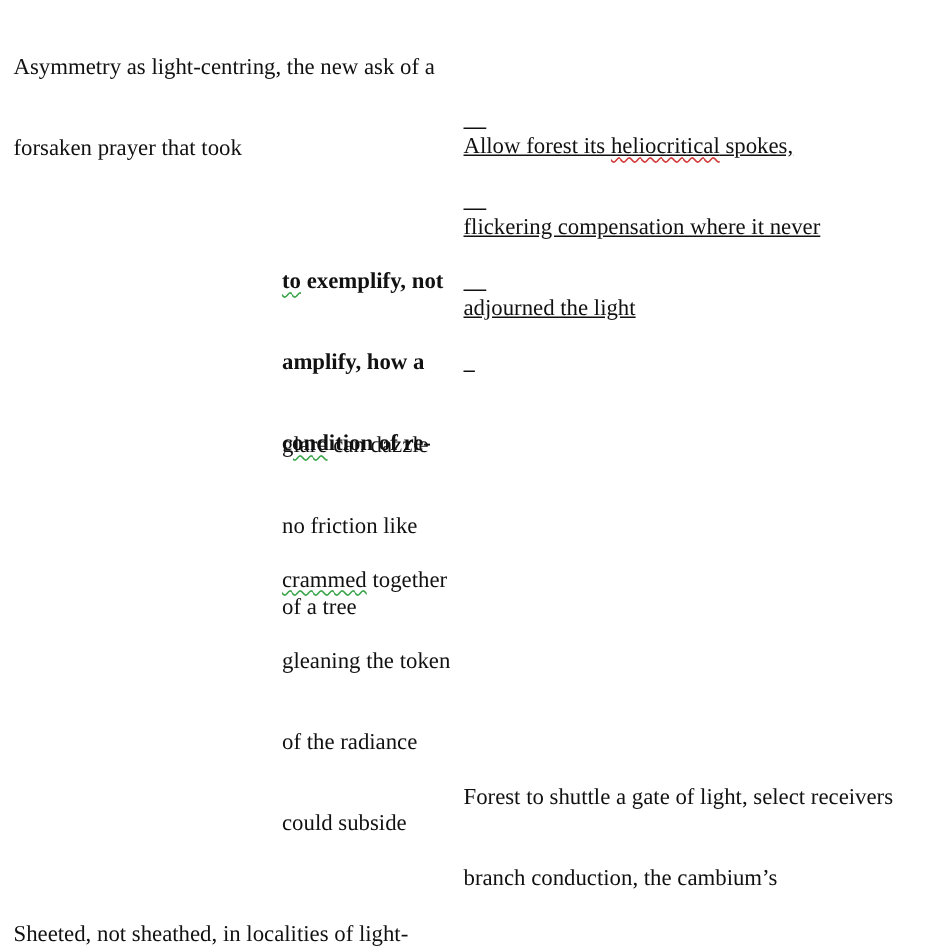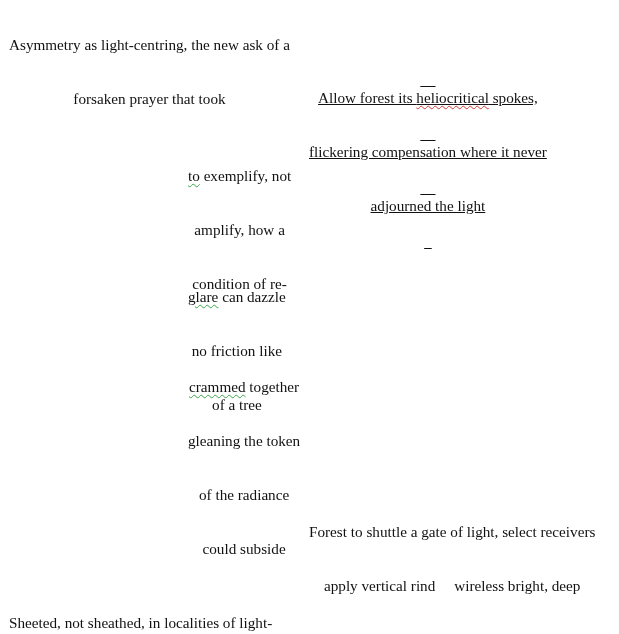--- a/index.html
+++ b/index.html
@@ -14,39 +14,38 @@
       overflow: hidden;
       font-family: "Liberation Serif", "DejaVu Serif", serif;
       font-size: 15.2px;
       color: #111111;
     }
     .stanza {
       position: absolute;
       margin: 0;
       line-height: 18px;
       white-space: pre;
-      text-align: center;
     }
     .line {
       display: block;
       height: 18px;
     }
     .spell {
       text-decoration: underline wavy #d23a3a;
       text-decoration-thickness: 1px;
       text-underline-offset: 2px;
     }
     .grammar {
       text-decoration: underline wavy #3aa64a;
       text-decoration-thickness: 1px;
       text-underline-offset: 2px;
     }
     #s1 { left: 9px;   top: 0px; }
     #s2 { left: 309px; top: 53px; text-decoration: underline; }
-    #s3 { left: 188px; top: 131px; }
+    #s3 { left: 188px; top: 143px; font-weight: bold; }
     #s4 { left: 188px; top: 252px; }
     #s5 { left: 188px; top: 342px; }
     #s6 { left: 309px; top: 487px; }
     #s7 { left: 9px;   top: 578px; }
   </style>
 </head>
 <body>
 
 <div>
 
@@ -76,21 +75,20 @@
   <p class="stanza" id="s5">
     <span class="line"><span class="grammar">crammed</span><span> together</span></span>
     <span class="line">gleaning the token</span>
     <span class="line">of the radiance</span>
     <span class="line">could subside</span>
     
   </p>
 
   <p class="stanza" id="s6">
     <span class="line">Forest to shuttle a gate of light, select receivers</span>
-    <span class="line">apply vertical rind     wireless bright, deep</span>
     <span class="line">branch conduction, the cambium’s</span>
     
   </p>
 
   <p class="stanza" id="s7">
     <span class="line">Sheeted, not sheathed, in localities of light-</span>
     
     
   </p>
 

